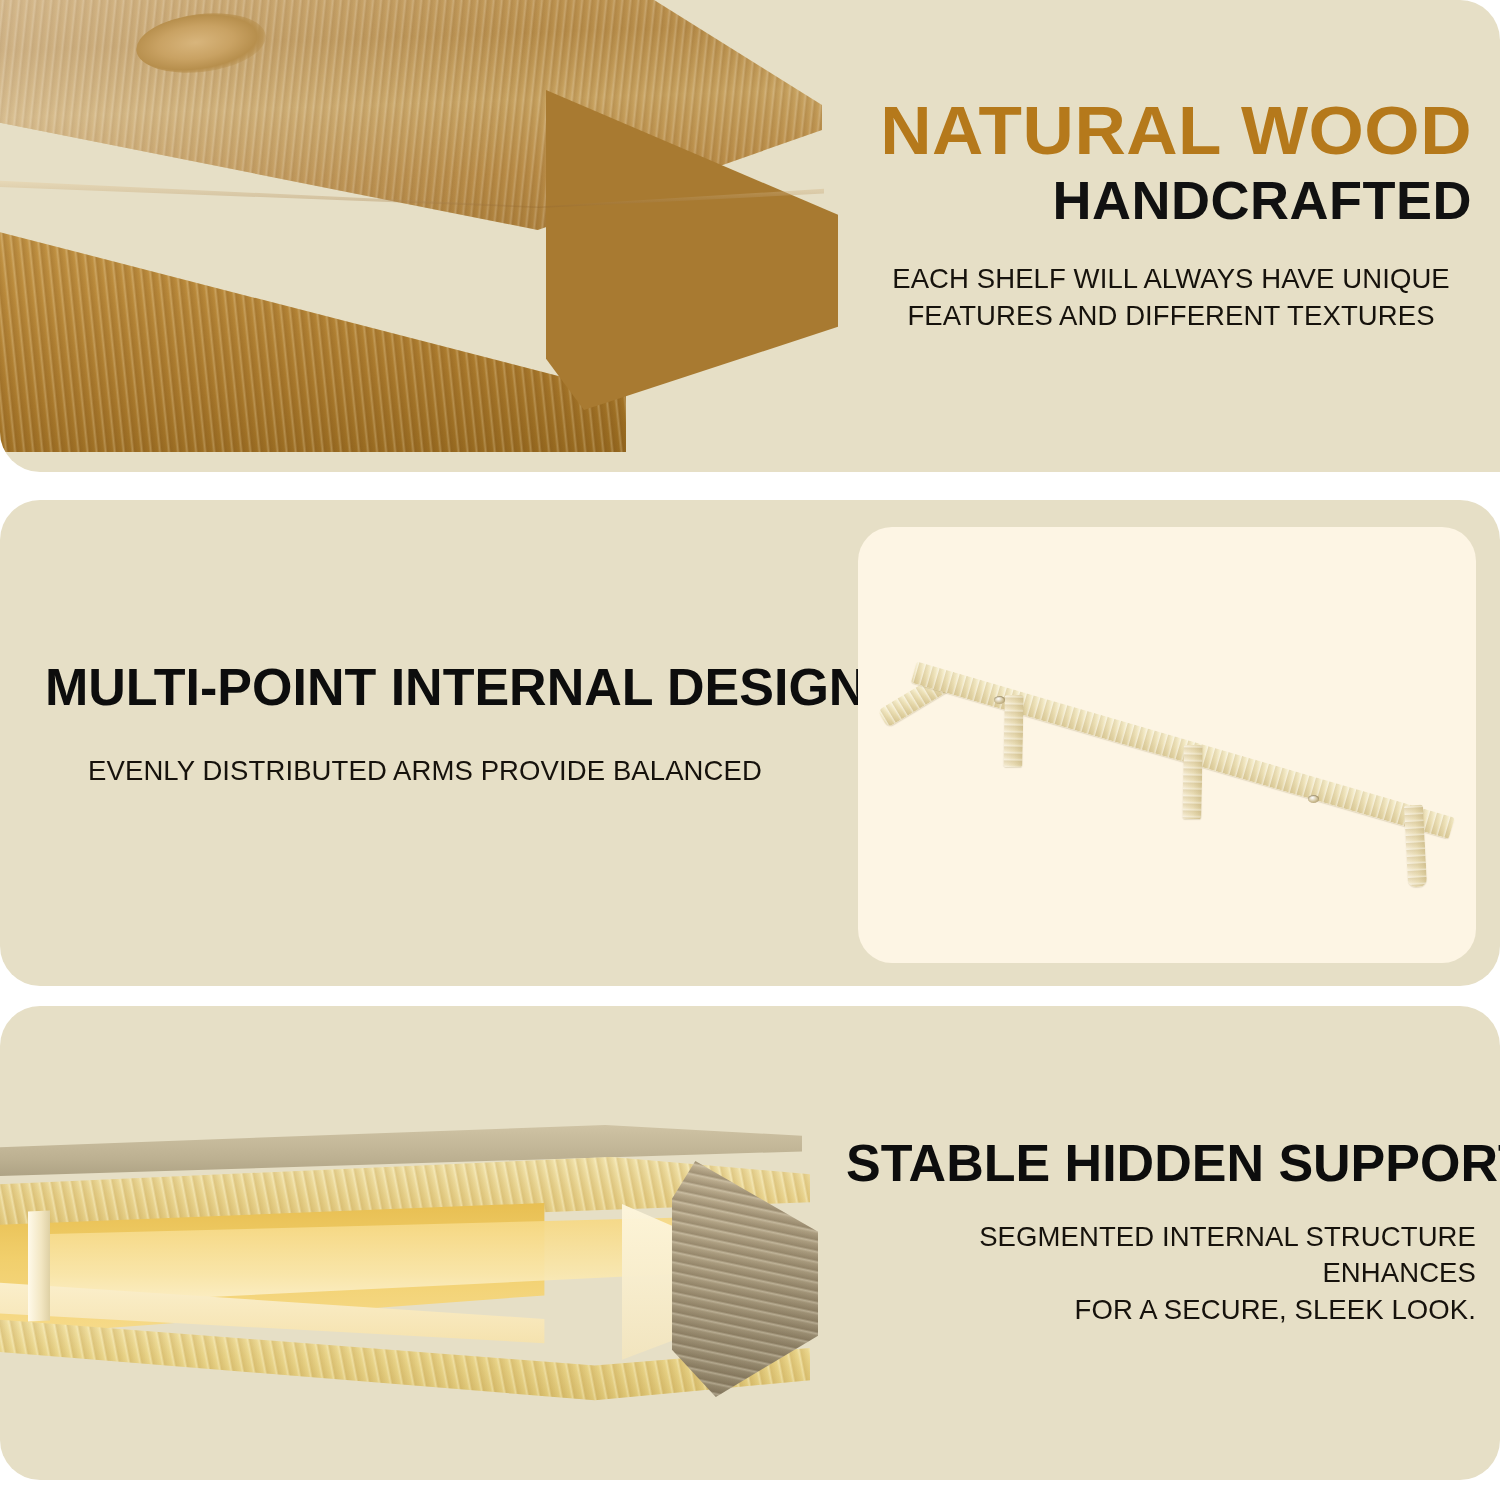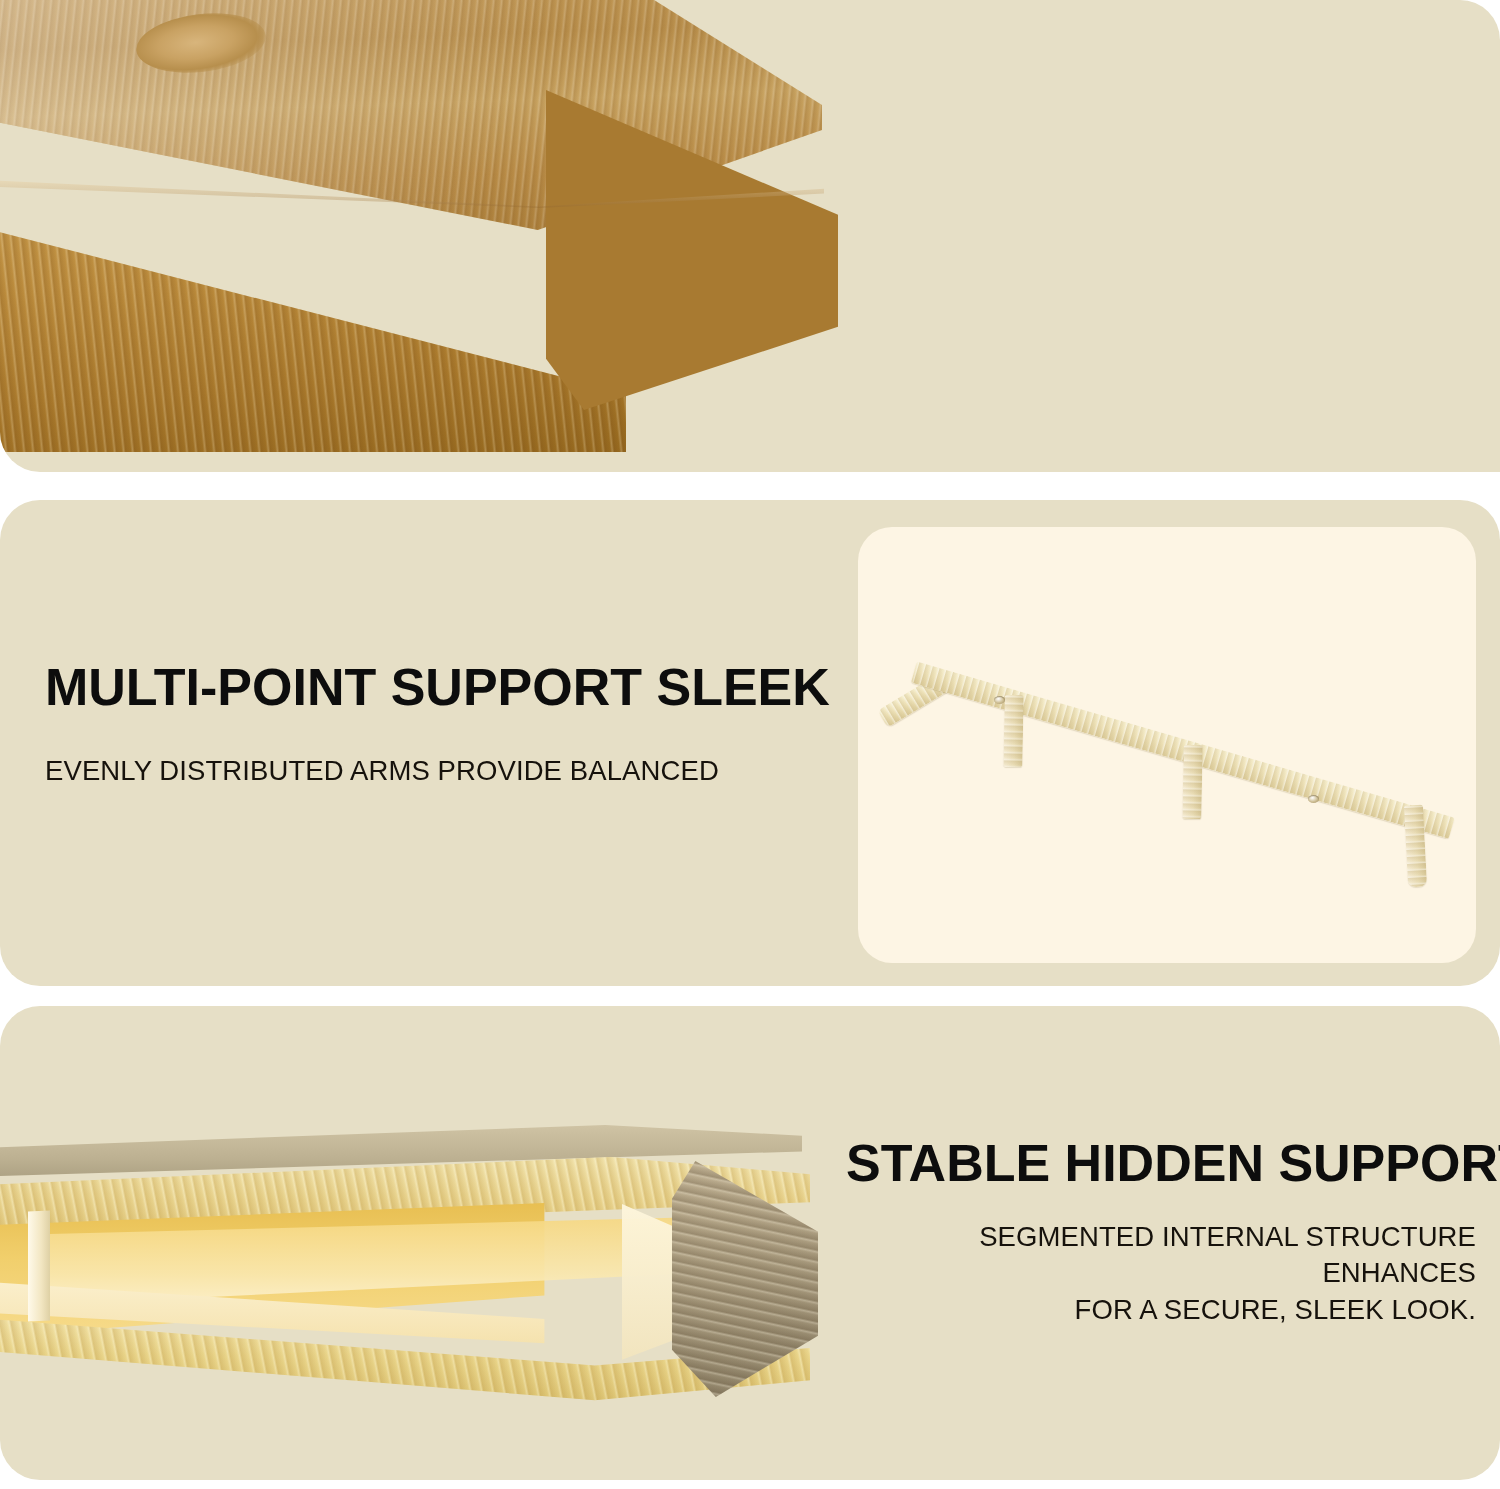--- a/index.html
+++ b/index.html
@@ -29,20 +29,21 @@
     font-weight:900;color:#111111;letter-spacing:.5px;
     font-size:54px;line-height:1.0;white-space:nowrap;
   }
   .h-title{
     font-weight:900;color:#0d0d0d;letter-spacing:0px;
     font-size:52px;line-height:1.05;white-space:nowrap;
   }
   .body-txt{
     font-weight:500;color:#16120c;font-size:27.5px;line-height:1.33;
     letter-spacing:.1px;
+    text-align:center;
   }
 
   
   #p1-text{position:absolute;right:28px;top:96px;width:620px;text-align:right;}
   #p1-sub{margin-top:8px;}
   #p1-body{margin-top:34px;text-align:center;padding-left:18px;}
 
   
   #p2-text{position:absolute;left:45px;top:660px;width:760px;text-align:left;}
   #p2-body{margin-top:38px;}
@@ -236,26 +237,34 @@
 
     <div id="beam-wrap">
       <div class="beam-face" id="beam-top"></div>
       <div class="beam-face" id="beam-top-sheen"></div>
       <div id="beam-knot"></div>
       <div class="beam-face" id="beam-front"></div>
       <div class="beam-face" id="beam-end"></div>
       <div class="beam-face" id="beam-bevel"></div>
     </div>
 
+    <div id="p1-text">
+      <div class="h-brown">NATURAL WOOD</div>
+      <div class="h-black" id="p1-sub">HANDCRAFTED</div>
+      <div class="body-txt" id="p1-body">
+        <div>EACH SHELF WILL ALWAYS HAVE UNIQUE</div>
+        <div>FEATURES AND DIFFERENT TEXTURES</div>
+      </div>
+    </div>
   </div>
 
   <div class="panel" id="panel-2"></div>
 
   <div id="p2-text">
-    <div class="h-title">MULTI-POINT SUPPORT SLEEK</div>
+    <div class="h-title">MULTI-POINT INTERNAL DESIGN</div>
     <div class="body-txt" id="p2-body">
       <div>EVENLY DISTRIBUTED ARMS PROVIDE BALANCED</div>
     </div>
   </div>
 
   <div id="bracket-card">
     <div id="bracket">
       <div class="rail" id="rail-leftend"></div>
       <div class="rail" id="rail-main"></div>
       <div class="arm" id="arm-1"></div>

